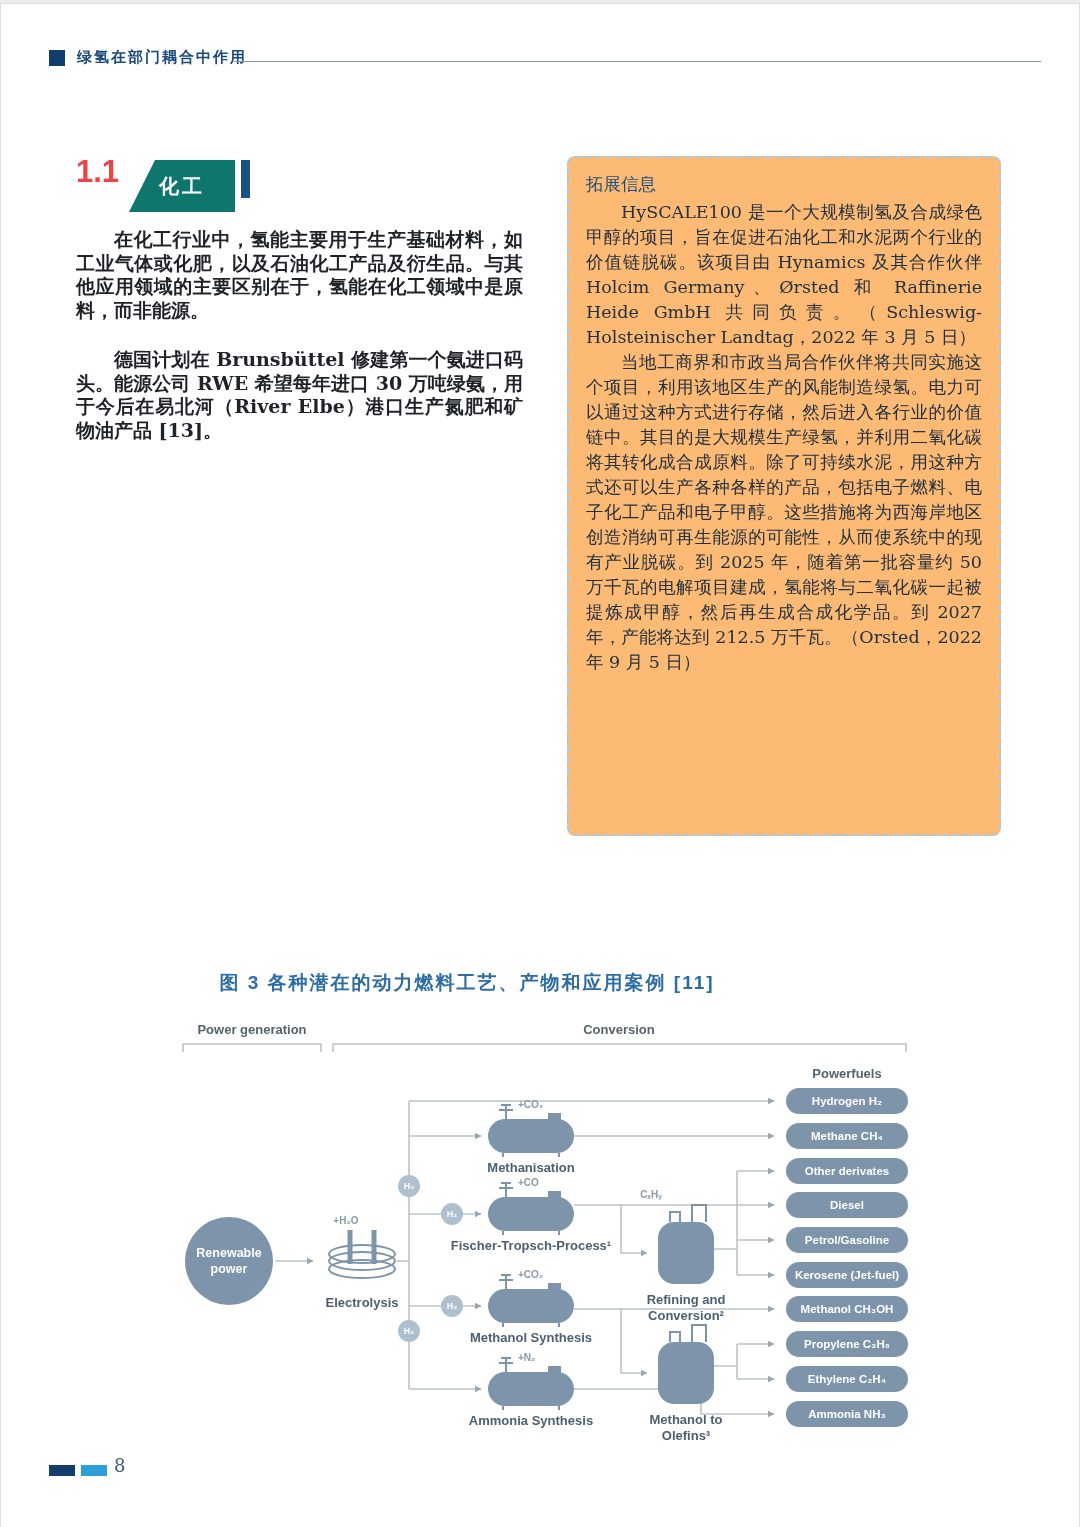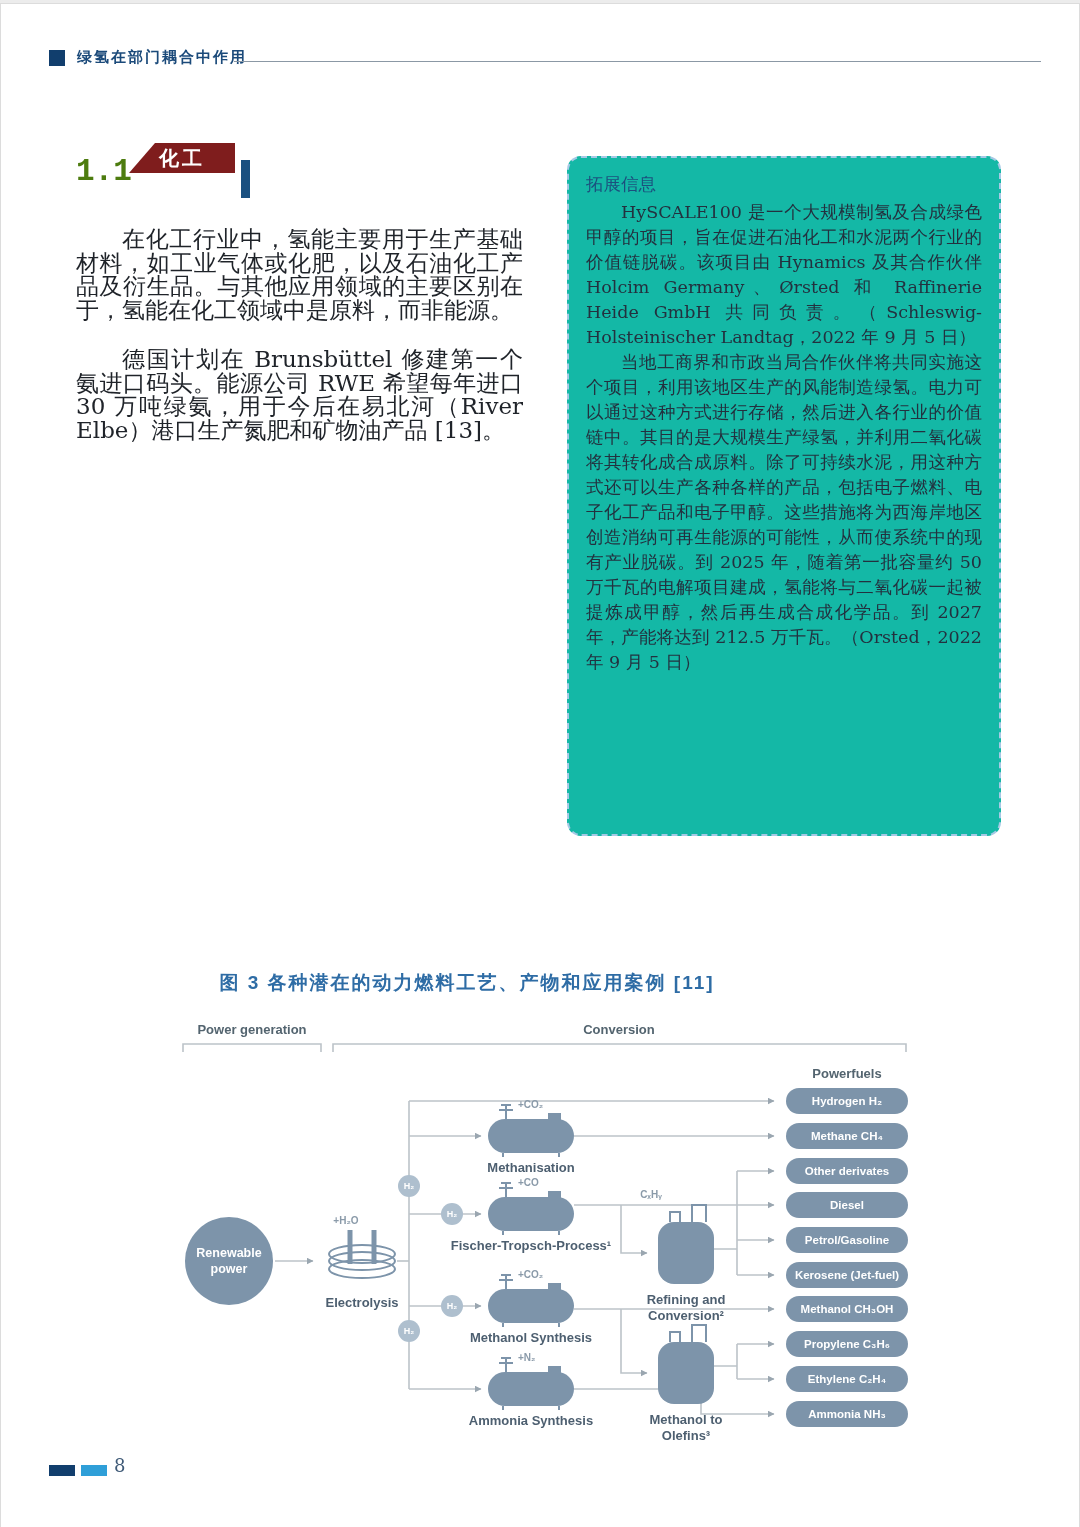--- a/index.html
+++ b/index.html
@@ -6,36 +6,36 @@
   .page{position:relative;width:1080px;height:1527px;background:#ffffff;margin:3px auto;
         font-family:"DejaVu Serif",serif;overflow:hidden;border:1px solid #dcdcdc;box-sizing:border-box;}
 
   
   .hdr-square{position:absolute;left:48px;top:46px;width:16px;height:16px;background:#113e6d;}
   .hdr-title{position:absolute;left:76px;top:44px;font-family:"Liberation Sans",sans-serif;
              font-weight:bold;font-size:15px;color:#1b4a7a;letter-spacing:2px;}
   .hdr-line{position:absolute;left:233px;top:57px;width:807px;height:1px;background:#8b98a5;}
 
   
-  .sec-num{position:absolute;left:75px;top:150px;font-family:Liberation Mono, monospace;
-           font-weight:bold;font-size:31px;color:#4d7c0f;}
-  .sec-badge{position:absolute;left:128px;top:139px;width:106px;height:30px;background:#7f1d1d;
+  .sec-num{position:absolute;left:75px;top:150px;font-family:Liberation Sans, sans-serif;
+           font-weight:bold;font-size:31px;color:#ef4444;}
+  .sec-badge{position:absolute;left:128px;top:156px;width:106px;height:52px;background:#0f766e;
              clip-path:polygon(26px 0,100% 0,100% 100%,0 100%);
              color:#fff;font-family:"Liberation Sans",sans-serif;font-weight:bold;font-size:20px;
              display:flex;align-items:center;justify-content:center;letter-spacing:3px;}
   .sec-bar{position:absolute;left:240px;top:156px;width:9px;height:38px;background:#1a5080;}
 
   
-  .article{position:absolute;left:75px;top:224px;width:447px;font-size:23px;line-height:23.5px;
-           color:#1f2329;text-align:justify;}
+  .article{position:absolute;left:75px;top:224px;width:447px;font-size:19px;line-height:23.5px;
+           color:#1f2329;text-align:justify;font-weight:bold;}
   .article p{margin:0 0 26px 0;text-indent:2em;}
 
   
   .infobox{position:absolute;left:566px;top:152px;width:434px;height:680px;box-sizing:border-box;
-           background:#14b8a6;border:2px dashed #a6c9e5;border-radius:14px;padding:14px 17px;
+           background:#fdba74;border:2px dashed #a6c9e5;border-radius:8px;padding:14px 17px;
            color:#23313f;font-size:17.5px;line-height:25px;text-align:justify;overflow:hidden;}
   .infobox-title{color:#1c4f7e;margin:0 0 3px 0;}
   .infobox p{margin:0;text-indent:2em;}
 
   
   .fig-caption{position:absolute;left:0;top:966px;width:932px;text-align:center;
                font-family:"Liberation Sans",sans-serif;font-weight:bold;font-size:19px;
                color:#2e6ca5;letter-spacing:2px;}
   .diagram{position:absolute;left:140px;top:1002px;}
 
@@ -72,21 +72,21 @@
   <div class="sec-badge">化工</div>
   <div class="sec-bar"></div>
 
   <div class="article">
     <p>在化工行业中，氢能主要用于生产基础材料，如工业气体或化肥，以及石油化工产品及衍生品。与其他应用领域的主要区别在于，氢能在化工领域中是原料，而非能源。</p>
     <p>德国计划在 Brunsbüttel 修建第一个氨进口码头。能源公司 RWE 希望每年进口 30 万吨绿氨，用于今后在易北河（River Elbe）港口生产氮肥和矿物油产品 [13]。</p>
   </div>
 
   <div class="infobox">
     <div class="infobox-title">拓展信息</div>
-    <p>HySCALE100 是一个大规模制氢及合成绿色甲醇的项目，旨在促进石油化工和水泥两个行业的价值链脱碳。该项目由 Hynamics 及其合作伙伴 Holcim Germany、Ørsted 和 Raffinerie Heide GmbH 共同负责。（Schleswig-Holsteinischer Landtag，2022 年 9 月 5 日）</p>
+    <p>HySCALE100 是一个大规模制氢及合成绿色甲醇的项目，旨在促进石油化工和水泥两个行业的价值链脱碳。该项目由 Hynamics 及其合作伙伴 Holcim Germany、Ørsted 和 Raffinerie Heide GmbH 共同负责。（Schleswig-Holsteinischer Landtag，2022 年 3 月 5 日）</p>
     <p>当地工商界和市政当局合作伙伴将共同实施这个项目，利用该地区生产的风能制造绿氢。电力可以通过这种方式进行存储，然后进入各行业的价值链中。其目的是大规模生产绿氢，并利用二氧化碳将其转化成合成原料。除了可持续水泥，用这种方式还可以生产各种各样的产品，包括电子燃料、电子化工产品和电子甲醇。这些措施将为西海岸地区创造消纳可再生能源的可能性，从而使系统中的现有产业脱碳。到 2025 年，随着第一批容量约 50 万千瓦的电解项目建成，氢能将与二氧化碳一起被提炼成甲醇，然后再生成合成化学品。到 2027 年，产能将达到 212.5 万千瓦。（Orsted，2022 年 9 月 5 日）</p>
   </div>
 
   <div class="fig-caption">图 3 各种潜在的动力燃料工艺、产物和应用案例 [11]</div>
 
   <svg class="diagram" width="820" height="460" viewBox="0 0 820 460">
     <defs>
       <marker id="arr" markerWidth="8" markerHeight="8" refX="6.5" refY="3.5" orient="auto" markerUnits="userSpaceOnUse">
         <path d="M0,0 L7,3.5 L0,7 Z" fill="#9aa6b0"></path>
       </marker>

